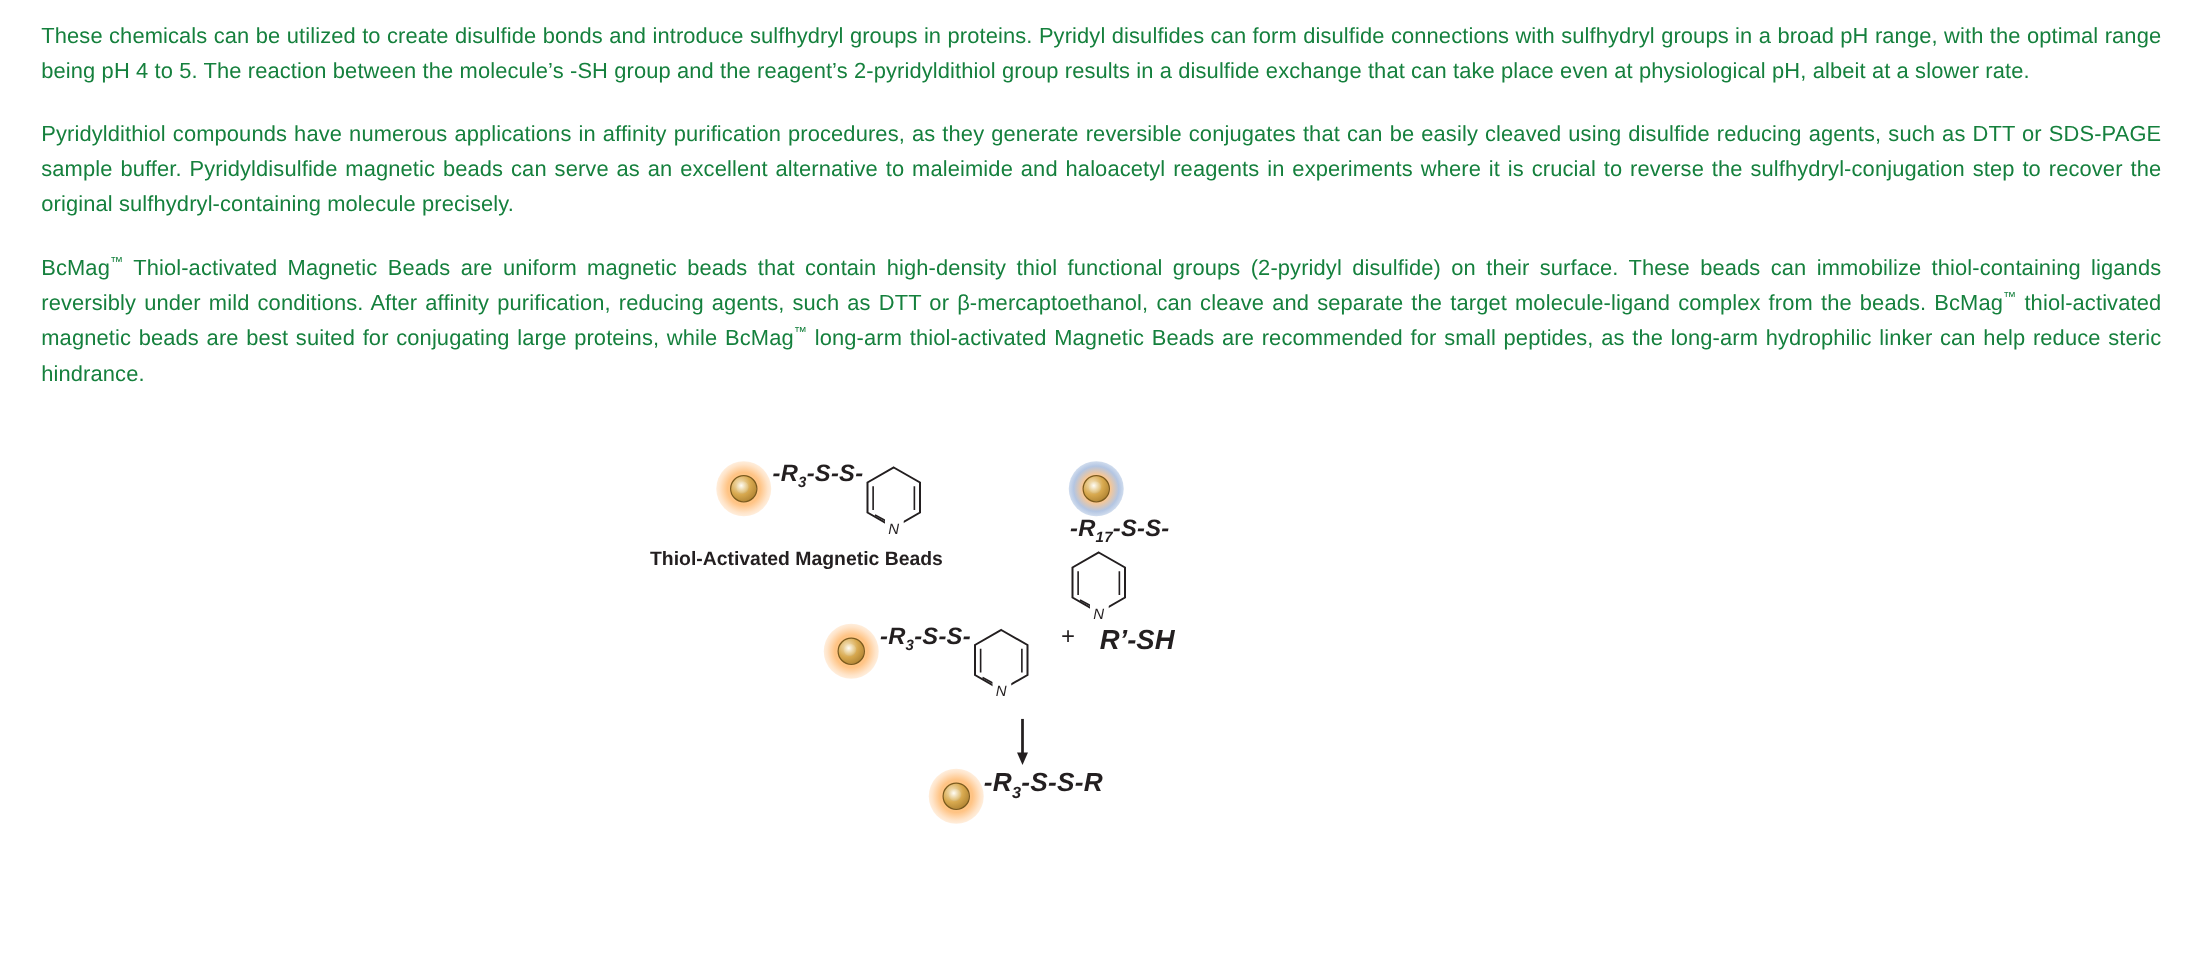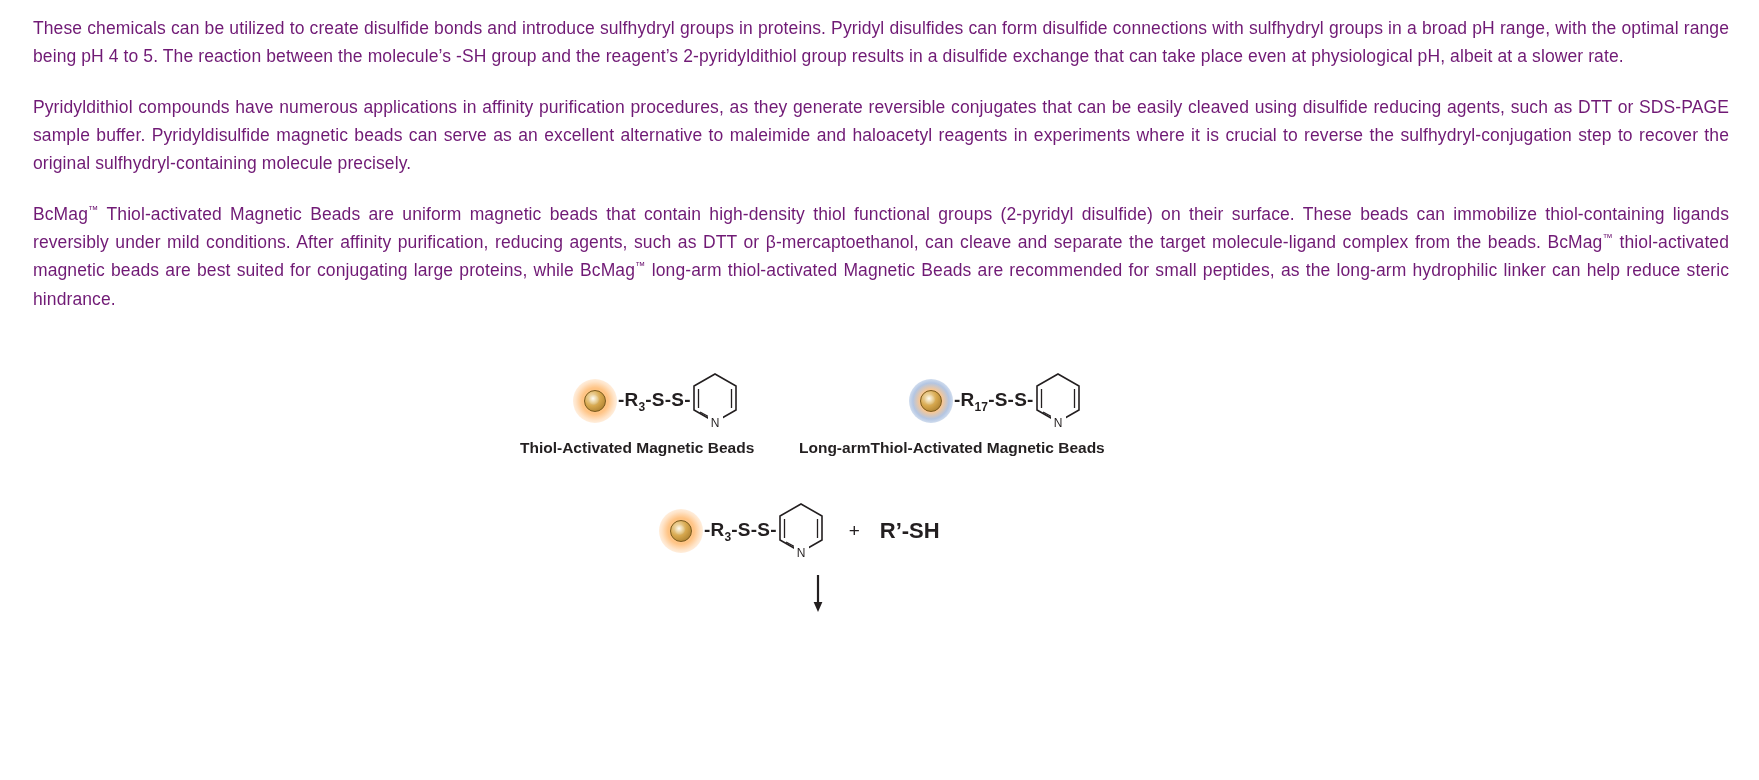--- a/index.html
+++ b/index.html
@@ -18,42 +18,43 @@
     width: 1759px;
     height: 780px;
     box-sizing: border-box;
     padding: 14px 30px 0 33px;
   }
   p.body-text {
     font-size: 17.5px;
     line-height: 1.62;
     text-align: justify;
     margin: 0 0 22px 0;
-    color: #701a75;
+    color: #15803d;
     letter-spacing: 0.1px;
   }
   p.body-text:last-of-type { margin-bottom: 0; }
   .strong-lead {
     font-weight: normal;
   }
   sup.tm {
     font-size: 10.5px;
     vertical-align: super;
     line-height: 0;
   }
   
   .figure {
     position: relative;
     margin-top: 34px;
     height: 330px;
   }
   .fig-row {
     position: absolute;
     display: flex;
-    align-items: center;
+    align-items: flex-start;
+    font-style: italic;
   }
   
   .bead {
     position: relative;
     width: 44px;
     height: 44px;
     flex: 0 0 44px;
   }
   .bead .glow {
     position: absolute;
@@ -161,38 +162,37 @@
           <line x1="9.5" y1="19" x2="9.5" y2="38" stroke="#231f20" stroke-width="1.3"></line>
           <line x1="42.5" y1="19" x2="42.5" y2="38" stroke="#231f20" stroke-width="1.3"></line>
           <line x1="11" y1="42" x2="24" y2="49" stroke="#231f20" stroke-width="1.3"></line>
           <rect x="19" y="45" width="15" height="13" fill="#ffffff"></rect>
           <text x="26" y="57" font-family="'Liberation Sans',sans-serif" font-size="12" text-anchor="middle" fill="#231f20">N</text>
         </svg>
       </span>
     </div>
     <div class="caption" style="left:487px; top:92px;">Thiol-Activated Magnetic Beads</div>
 
-    <div class="fig-row" style="left:876px; top:22px;">
+    <div class="fig-row" style="left:822px; top:22px;flex-direction:column;">
       <span class="bead blue">
         <span class="glow"></span>
           <span class="core"></span>
       </span>
       <span class="linker"><span>-R</span><sub>17</sub><span>-S-S-</span></span>
       <span class="ring">
         <svg width="52" height="60" viewBox="0 0 52 60">
           <polygon points="26,4 47,16 47,40 26,52 5,40 5,16" fill="none" stroke="#231f20" stroke-width="1.6"></polygon>
           <line x1="9.5" y1="19" x2="9.5" y2="38" stroke="#231f20" stroke-width="1.3"></line>
           <line x1="42.5" y1="19" x2="42.5" y2="38" stroke="#231f20" stroke-width="1.3"></line>
           <line x1="11" y1="42" x2="24" y2="49" stroke="#231f20" stroke-width="1.3"></line>
           <rect x="19" y="45" width="15" height="13" fill="#ffffff"></rect>
           <text x="26" y="57" font-family="'Liberation Sans',sans-serif" font-size="12" text-anchor="middle" fill="#231f20">N</text>
         </svg>
       </span>
     </div>
-    <div class="caption" style="left:766px; top:92px;">Long-armThiol-Activated Magnetic Beads</div>
 
     <div class="fig-row" style="left:626px; top:152px;">
       <span class="bead">
         <span class="glow"></span>
           <span class="core"></span>
       </span>
       <span class="linker"><span>-R</span><sub>3</sub><span>-S-S-</span></span>
       <span class="ring">
         <svg width="52" height="60" viewBox="0 0 52 60">
           <polygon points="26,4 47,16 47,40 26,52 5,40 5,16" fill="none" stroke="#231f20" stroke-width="1.6"></polygon>
@@ -207,15 +207,22 @@
       <span class="plus-term">R’-SH</span>
     </div>
 
     <div class="arrow-down" style="left:778px; top:228px;">
       <svg width="14" height="38" viewBox="0 0 14 38">
         <line x1="7" y1="0" x2="7" y2="30" stroke="#231f20" stroke-width="2.2"></line>
         <polygon points="7,37 2.6,27 11.4,27" fill="#231f20"></polygon>
       </svg>
     </div>
 
+    <div class="fig-row" style="left:710px; top:268px;">
+      <span class="bead">
+        <span class="glow"></span>
+          <span class="core"></span>
+      </span>
+      <span class="product"><span>-R</span><sub>3</sub><span>-S-S-R</span></span>
+    </div>
 
   </div>
 </div>
 
 </body></html>

